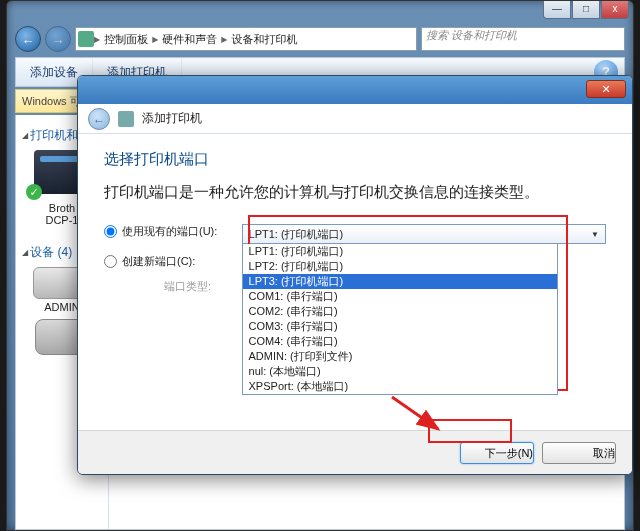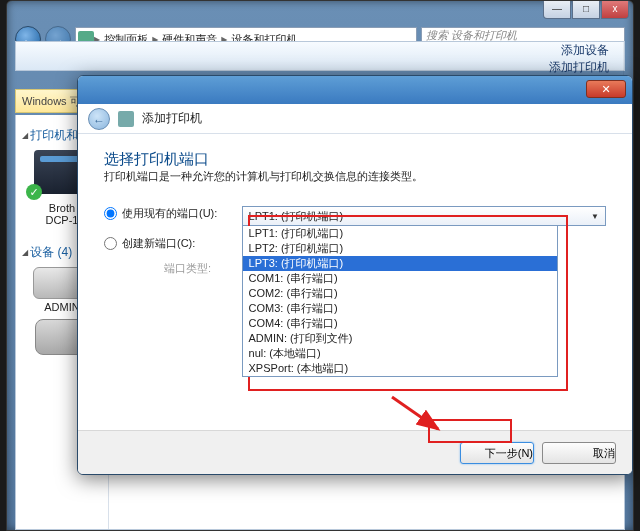--- a/index.html
+++ b/index.html
@@ -19,21 +19,21 @@
 
   .nav-row { position:absolute; top:24px; left:8px; right:8px; height:28px; display:flex; align-items:center; gap:4px; }
   .nav-circle { width:26px; height:26px; border-radius:50%; background:radial-gradient(circle at 40% 35%, #7fb5e8, #1a5fa0); border:1px solid #2a4a6a; display:flex; align-items:center; justify-content:center; color:#fff; font-size:13px; }
   .nav-circle.fwd { opacity:.55; }
   .addr-bar { flex:1; height:24px; background:#fff; border:1px solid #8a9db5; display:flex; align-items:center; font-size:11px; color:#222; padding:0 2px; }
   .addr-seg { padding:0 4px; display:flex; align-items:center; gap:2px; }
   .addr-chev { color:#666; font-size:8px; }
   .addr-icon { width:16px; height:16px; background:#5a8; border-radius:2px; display:inline-block; }
   .search-box { width:204px; height:24px; background:#fff; border:1px solid #8a9db5; display:flex; align-items:flex-start; padding:0 4px; font-size:11px; color:#888; font-style:italic; }
 
-  .cmd-bar { position:absolute; top:40px; left:8px; right:8px; height:30px; background:linear-gradient(#f7fbff,#dbe8f5); border:1px solid #b8c8da; display:flex; align-items:flex-end; font-size:12px; color:#1a3a6a;flex-direction:column; }
+  .cmd-bar { position:absolute; top:56px; left:8px; right:8px; height:30px; background:linear-gradient(#f7fbff,#dbe8f5); border:1px solid #b8c8da; display:flex; align-items:center; font-size:12px; color:#1a3a6a; }
   .cmd-item { padding:0 14px; height:100%; display:flex; align-items:center; border-right:1px solid rgba(0,0,0,.05); }
   .cmd-help { margin-left:auto; width:24px; height:24px; border-radius:50%; background:radial-gradient(circle at 40% 35%, #bde0ff, #3a8de0); color:#fff; text-align:center; line-height:24px; font-weight:bold; font-size:13px; margin-right:6px; }
 
   .info-bar { position:absolute; top:88px; left:8px; right:8px; height:24px; background:linear-gradient(#fff6cc,#ffe89a); border:1px solid #d8c774; display:flex; align-items:center; font-size:11px; color:#444; padding:0 6px; }
   .info-close { margin-left:auto; font-family:Arial; color:#7a6a20; }
 
   .content { position:absolute; top:114px; left:8px; right:8px; bottom:0; background:#fff; border:1px solid #b8c8da; border-top:none; }
   .sidebar { position:absolute; left:0; top:0; width:92px; bottom:0; padding:8px 6px; font-size:11px; }
   .side-head { color:#1a5fa0; font-size:12px; margin:4px 0 6px; display:flex; align-items:center; gap:2px; }
   .side-caret { font-size:8px; color:#555; }
@@ -51,22 +51,22 @@
     position:absolute; left:77px; top:75px; width:556px; height:400px;
     border:1px solid #2a4a6a; border-radius:6px; background:#fff;
     box-shadow:0 4px 20px rgba(0,0,0,.5);
   }
   .dlg-title { height:28px; background:linear-gradient(#5e9ed6,#3a7ac0); border-radius:5px 5px 0 0; position:relative; }
   .dlg-close { position:absolute; right:6px; top:4px; width:40px; height:18px; background:linear-gradient(#e87a5a,#c83a2a); border:1px solid #803020; border-radius:3px; color:#fff; text-align:center; font-size:11px; line-height:16px; }
   .dlg-sub { height:30px; border-bottom:1px solid #d8e0ea; display:flex; align-items:center; padding:0 10px; gap:8px; font-size:12px; color:#222; }
   .dlg-sub .back{ width:22px; height:22px; border-radius:50%; background:radial-gradient(circle at 40% 35%,#cde4f8,#8ab5dd); border:1px solid #6a8fb5; color:#3a6a9a; text-align:center; line-height:20px; font-size:12px;}
   .dlg-sub .picon{ width:16px; height:16px; background:#7aa; display:inline-block; border-radius:2px;}
   .dlg-body { padding:16px 26px 12px; font-size:12px; color:#222; }
-  .dlg-h1 { color:#0a4a8a; font-size:15px; font-weight:normal; }
-  .dlg-desc { font-size:11px; margin-bottom:22px; }
+  .dlg-h1 { color:#0a4a8a; font-size:15px; font-weight:normal; margin-bottom:14px; }
+  .dlg-desc { font-size:15px; margin-bottom:22px; }
   .opt-row { display:flex; align-items:flex-start; margin-bottom:10px; }
   .opt-label { width:140px; display:flex; align-items:center; gap:5px; font-size:11px; }
   .opt-label input[type=radio]{margin:0;}
   .red-box { position:absolute; border:2px solid #e02020; pointer-events:none; }
   .red-box.r1 { left:248px; top:215px; width:320px; height:176px; }
   .red-box.r2 { left:428px; top:419px; width:84px; height:24px; }
 
   .combo { position:relative; width:371px; }
   .combo-sel { height:20px; border:1px solid #7a9ac0; background:linear-gradient(#fff,#eaf0f8); display:flex; align-items:center; padding:0 6px; font-size:11px; }
   .combo-arrow{ margin-left:auto; font-size:8px; color:#333; }

